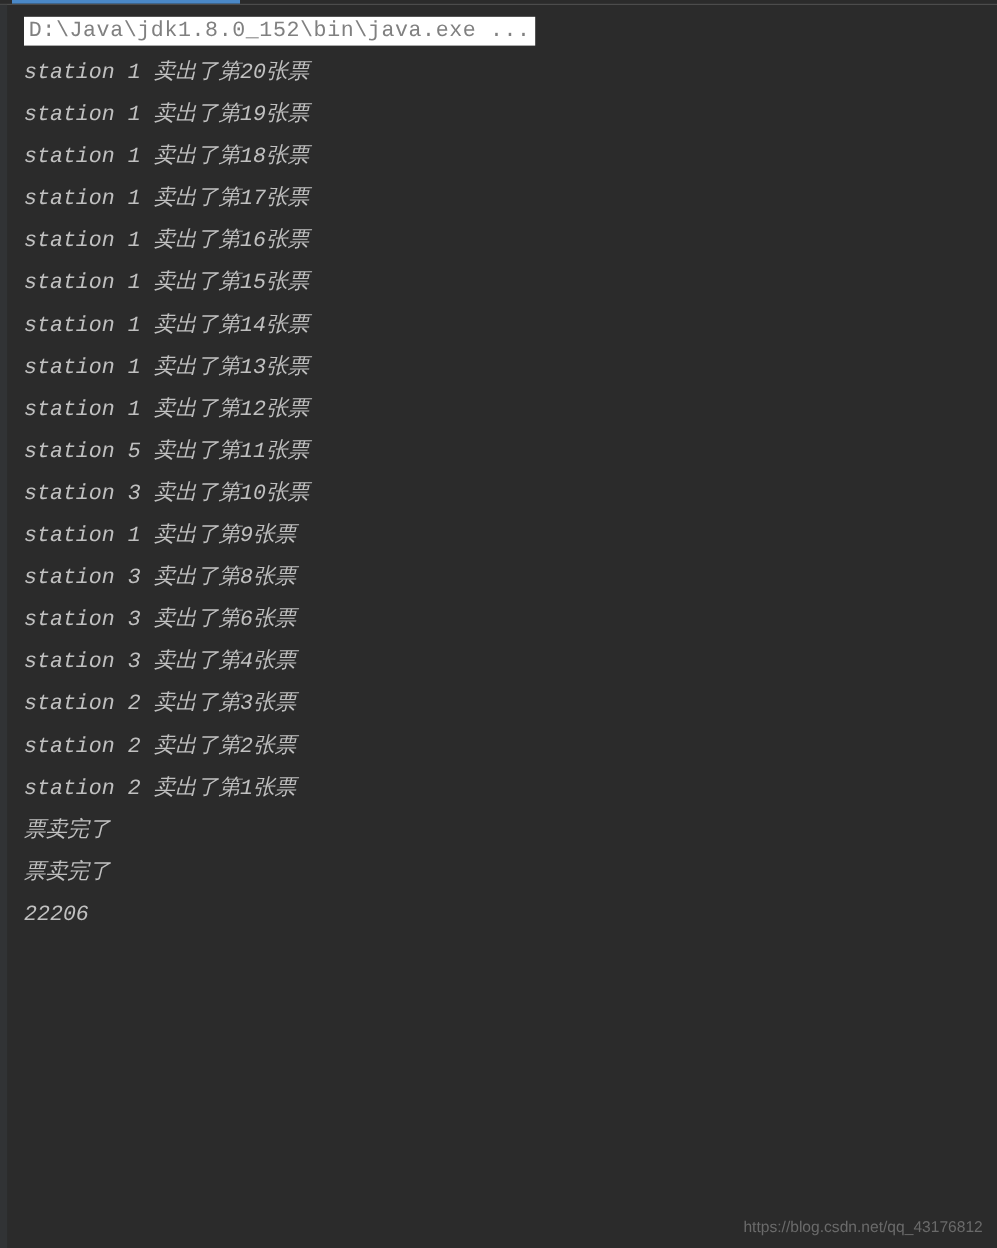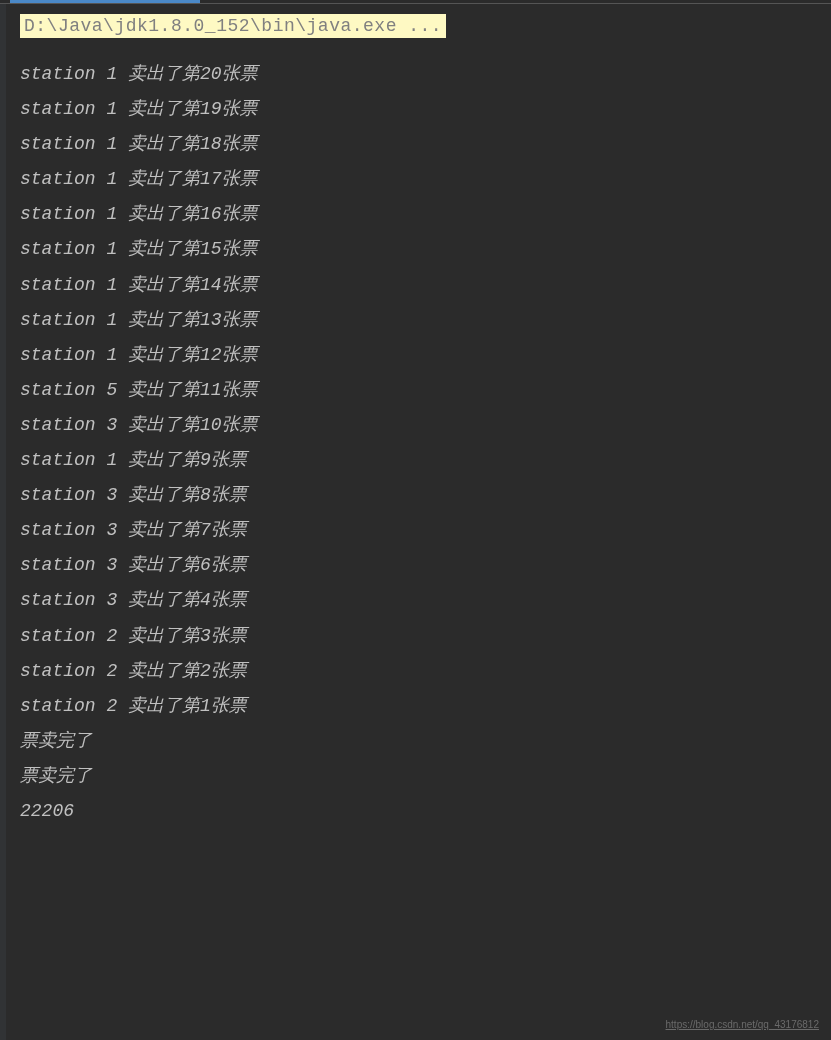--- a/index.html
+++ b/index.html
@@ -32,42 +32,41 @@
     }
     .separator-line {
       height: 1px;
       background-color: #555555;
     }
     .console-area {
       padding: 10px 20px;
     }
     .exec-path {
       color: #808080;
-      background-color: #fef9c3;
+      background-color: #ffffff;
       padding: 2px 4px;
       display: inline-block;
-      margin-bottom: 19px;
+      margin-bottom: 6px;
       font-size: 18px;
       letter-spacing: 0.5px;
     }
     .console-line {
       line-height: 1.95;
       color: #c0c0c0;
       font-size: 18px;
       white-space: pre;
       font-style: italic;
     }
     .watermark {
       position: absolute;
       bottom: 10px;
       right: 12px;
       color: #6a6a6a;
-      font-size: 10px;
+      font-size: 13px;
       font-family: Arial, sans-serif;
-      text-decoration: underline;
     }
     .left-gutter {
       position: absolute;
       left: 0;
       top: 4px;
       width: 6px;
       height: 100%;
       background-color: #313335;
     }
   </style>
@@ -89,21 +88,20 @@
       <div class="console-line">station 1 卖出了第17张票</div>
       <div class="console-line">station 1 卖出了第16张票</div>
       <div class="console-line">station 1 卖出了第15张票</div>
       <div class="console-line">station 1 卖出了第14张票</div>
       <div class="console-line">station 1 卖出了第13张票</div>
       <div class="console-line">station 1 卖出了第12张票</div>
       <div class="console-line">station 5 卖出了第11张票</div>
       <div class="console-line">station 3 卖出了第10张票</div>
       <div class="console-line">station 1 卖出了第9张票</div>
       <div class="console-line">station 3 卖出了第8张票</div>
-      <div class="console-line">station 3 卖出了第7张票</div>
       <div class="console-line">station 3 卖出了第6张票</div>
       <div class="console-line">station 3 卖出了第4张票</div>
       <div class="console-line">station 2 卖出了第3张票</div>
       <div class="console-line">station 2 卖出了第2张票</div>
       <div class="console-line">station 2 卖出了第1张票</div>
       <div class="console-line">票卖完了</div>
       <div class="console-line">票卖完了</div>
       <div class="console-line">22206</div>
     </div>
 </div>

